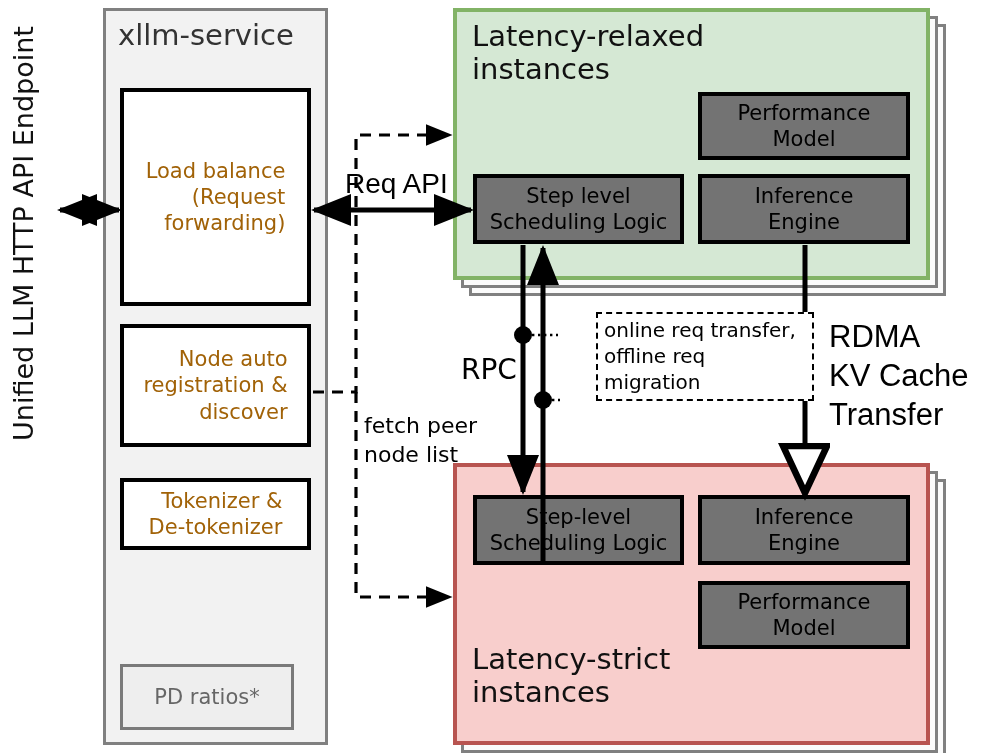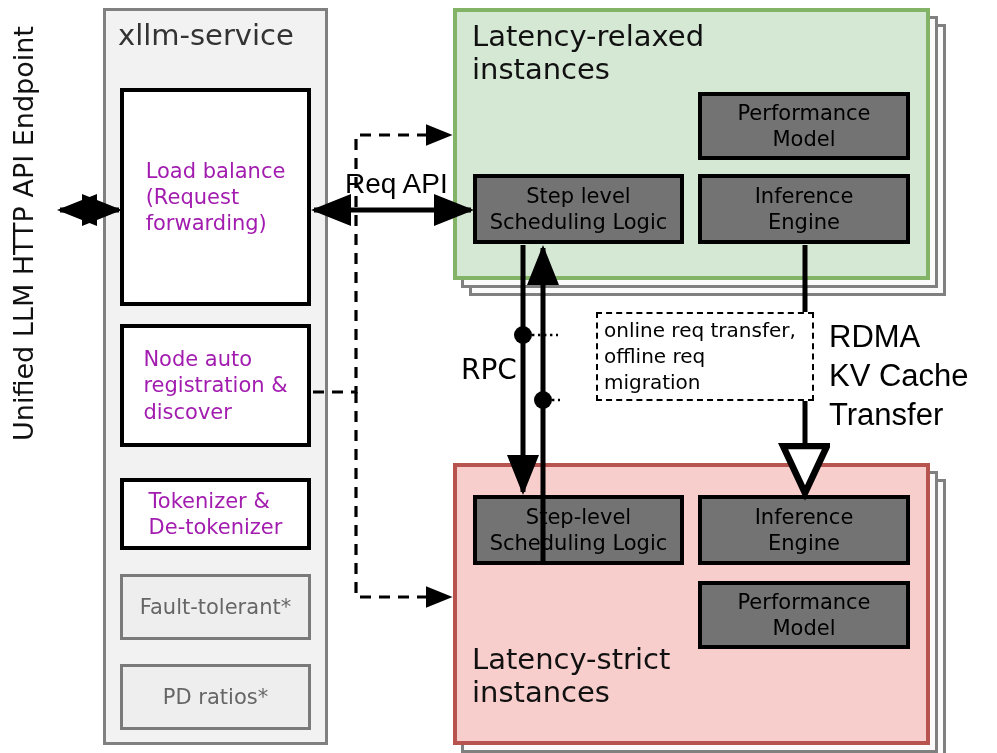--- a/index.html
+++ b/index.html
@@ -30,21 +30,21 @@
     background:#f2f2f2;border:3px solid #808080;
   }
   .svc-title{
     left:118px;top:18px;width:200px;
     font-size:29px;color:#333;
     font-family:"DejaVu Sans", sans-serif;
   }
   .svc-box{
     background:#ffffff;border:4px solid #000;
     display:flex;align-items:center;justify-content:center;
-    text-align:left;font-size:21px;color:#a21caf;line-height:1.25;
+    text-align:right;font-size:21px;color:#a16207;line-height:1.25;
   }
   .svc-box-grey{
     background:#eeeeee;border:3px solid #7a7a7a;color:#666;
     display:flex;align-items:center;justify-content:center;
     text-align:center;font-size:21px;line-height:1.25;
   }
 
   
   .shadow-card{
     border:3px solid #808080;background:#fbfbfb;
@@ -103,25 +103,22 @@
     <span style="white-space:pre-line">Node auto
 registration &amp;
 discover</span>
   </div>
 
   <div class="abs svc-box" style="left:120px;top:478px;width:191px;height:72px;">
     <span style="white-space:pre-line">Tokenizer &amp;
 De-tokenizer</span>
   </div>
 
-  <div class="abs svc-box-grey" style="left:120px;top:574px;width:191px;height:66px;">
-    <span style="white-space:pre-line">Fault-tolerant*</span>
-  </div>
-
-  <div class="abs svc-box-grey" style="left:120px;top:664px;width:191px;height:66px;">
+
+  <div class="abs svc-box-grey" style="left:120px;top:664px;width:174px;height:66px;">
     <span style="white-space:pre-line">PD ratios*</span>
   </div>
 
   <div class="abs shadow-card" style="left:469px;top:24px;width:477px;height:272px;"></div>
   <div class="abs shadow-card" style="left:461px;top:16px;width:477px;height:272px;"></div>
 
   <div class="abs green-panel"></div>
   <div class="panel-title" style="left:472px;top:20px;white-space:pre-line;">Latency-relaxed
 instances</div>
 
@@ -209,18 +206,20 @@
   </svg>
 
   <div class="txt txt-arial" style="left:345px;top:168px;font-size:28px;">Req API</div>
 
   <div class="txt txt-dv" style="left:461px;top:353px;font-size:28px;">RPC</div>
 
   <div class="txt txt-arial" style="left:829px;top:317px;font-size:31px;line-height:1.26;white-space:pre-line;">RDMA
 KV Cache
 Transfer</div>
 
+  <div class="txt txt-dv" style="left:364px;top:412px;font-size:22px;line-height:1.3;white-space:pre-line;">fetch peer
+node list</div>
 
   <div class="abs callout" style="left:558px;top:312px;width:218px;white-space:pre-line;margin-left:38px;">online req transfer,
 offline req migration</div>
 
 
 </div>
 
 </body></html>

